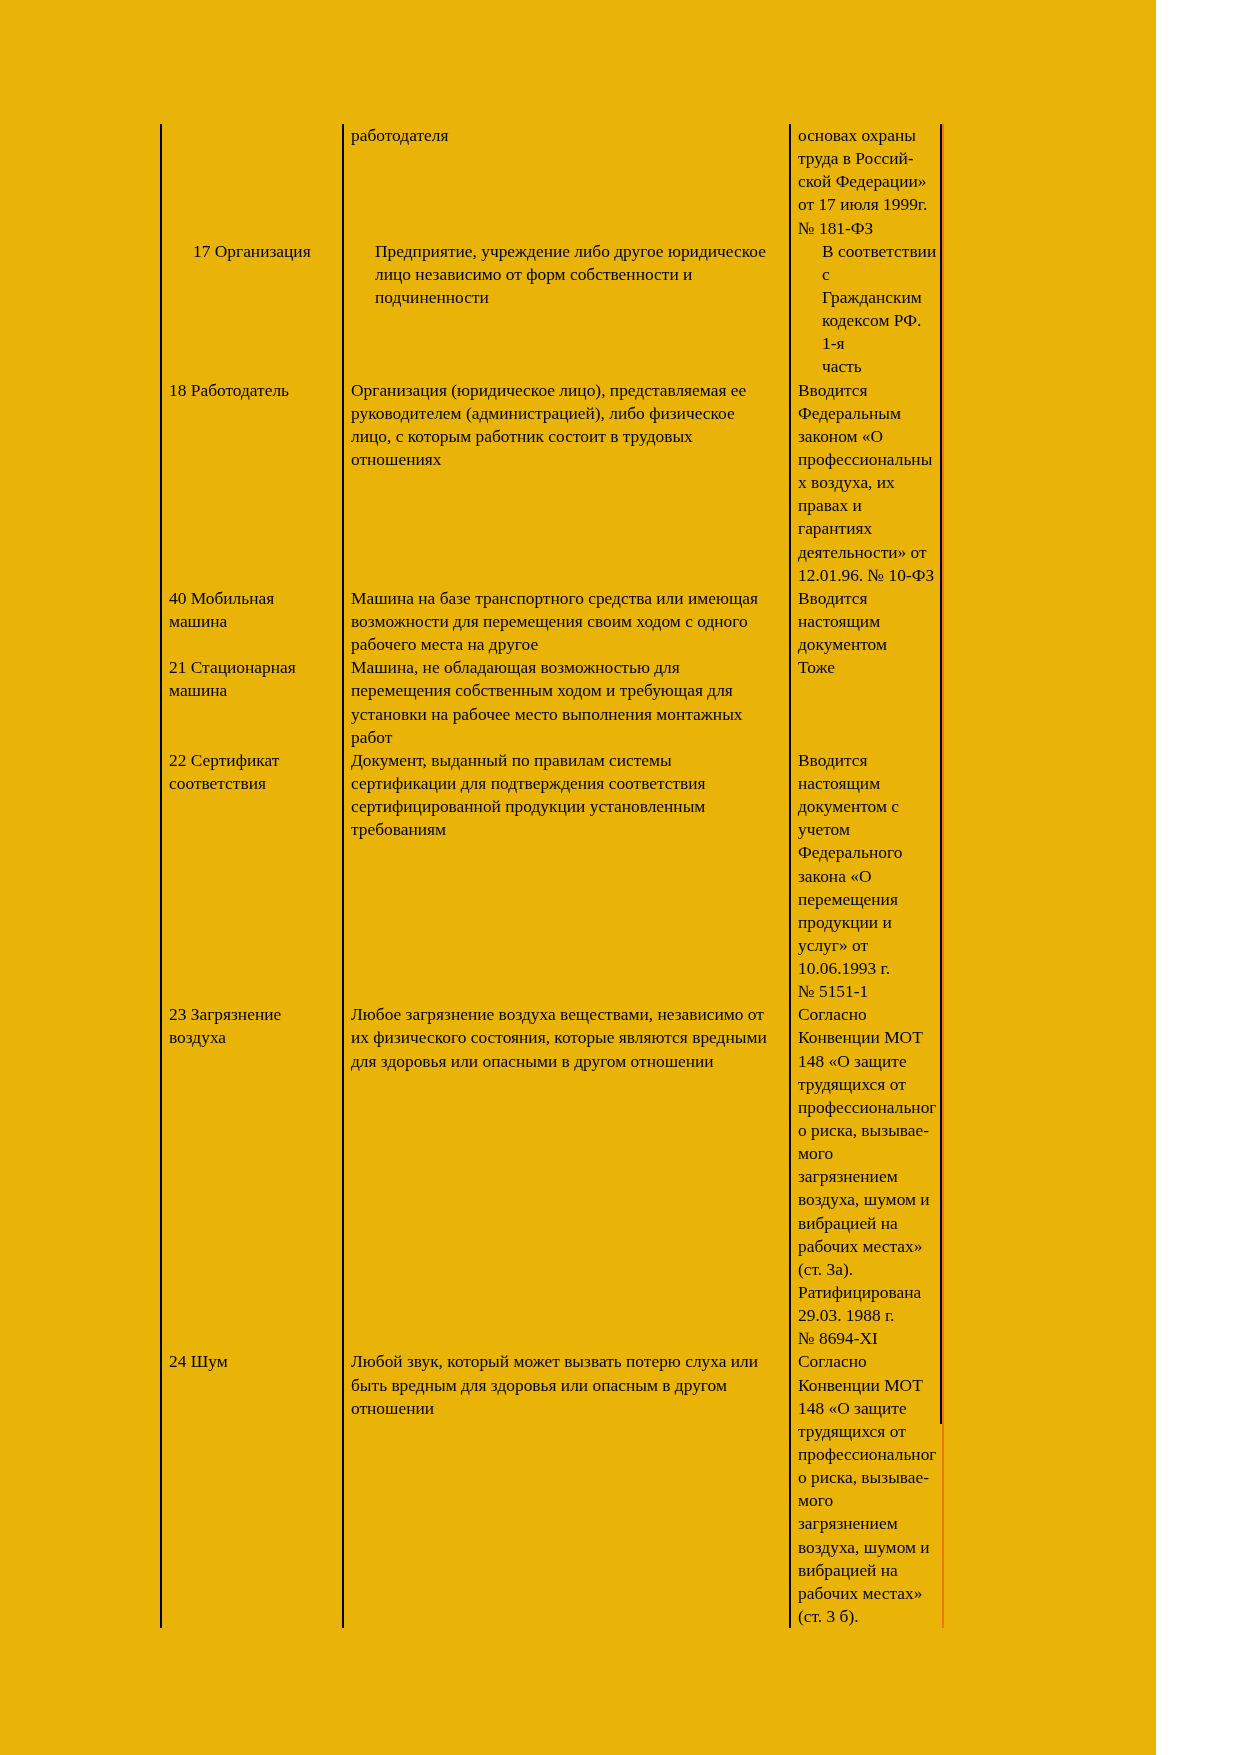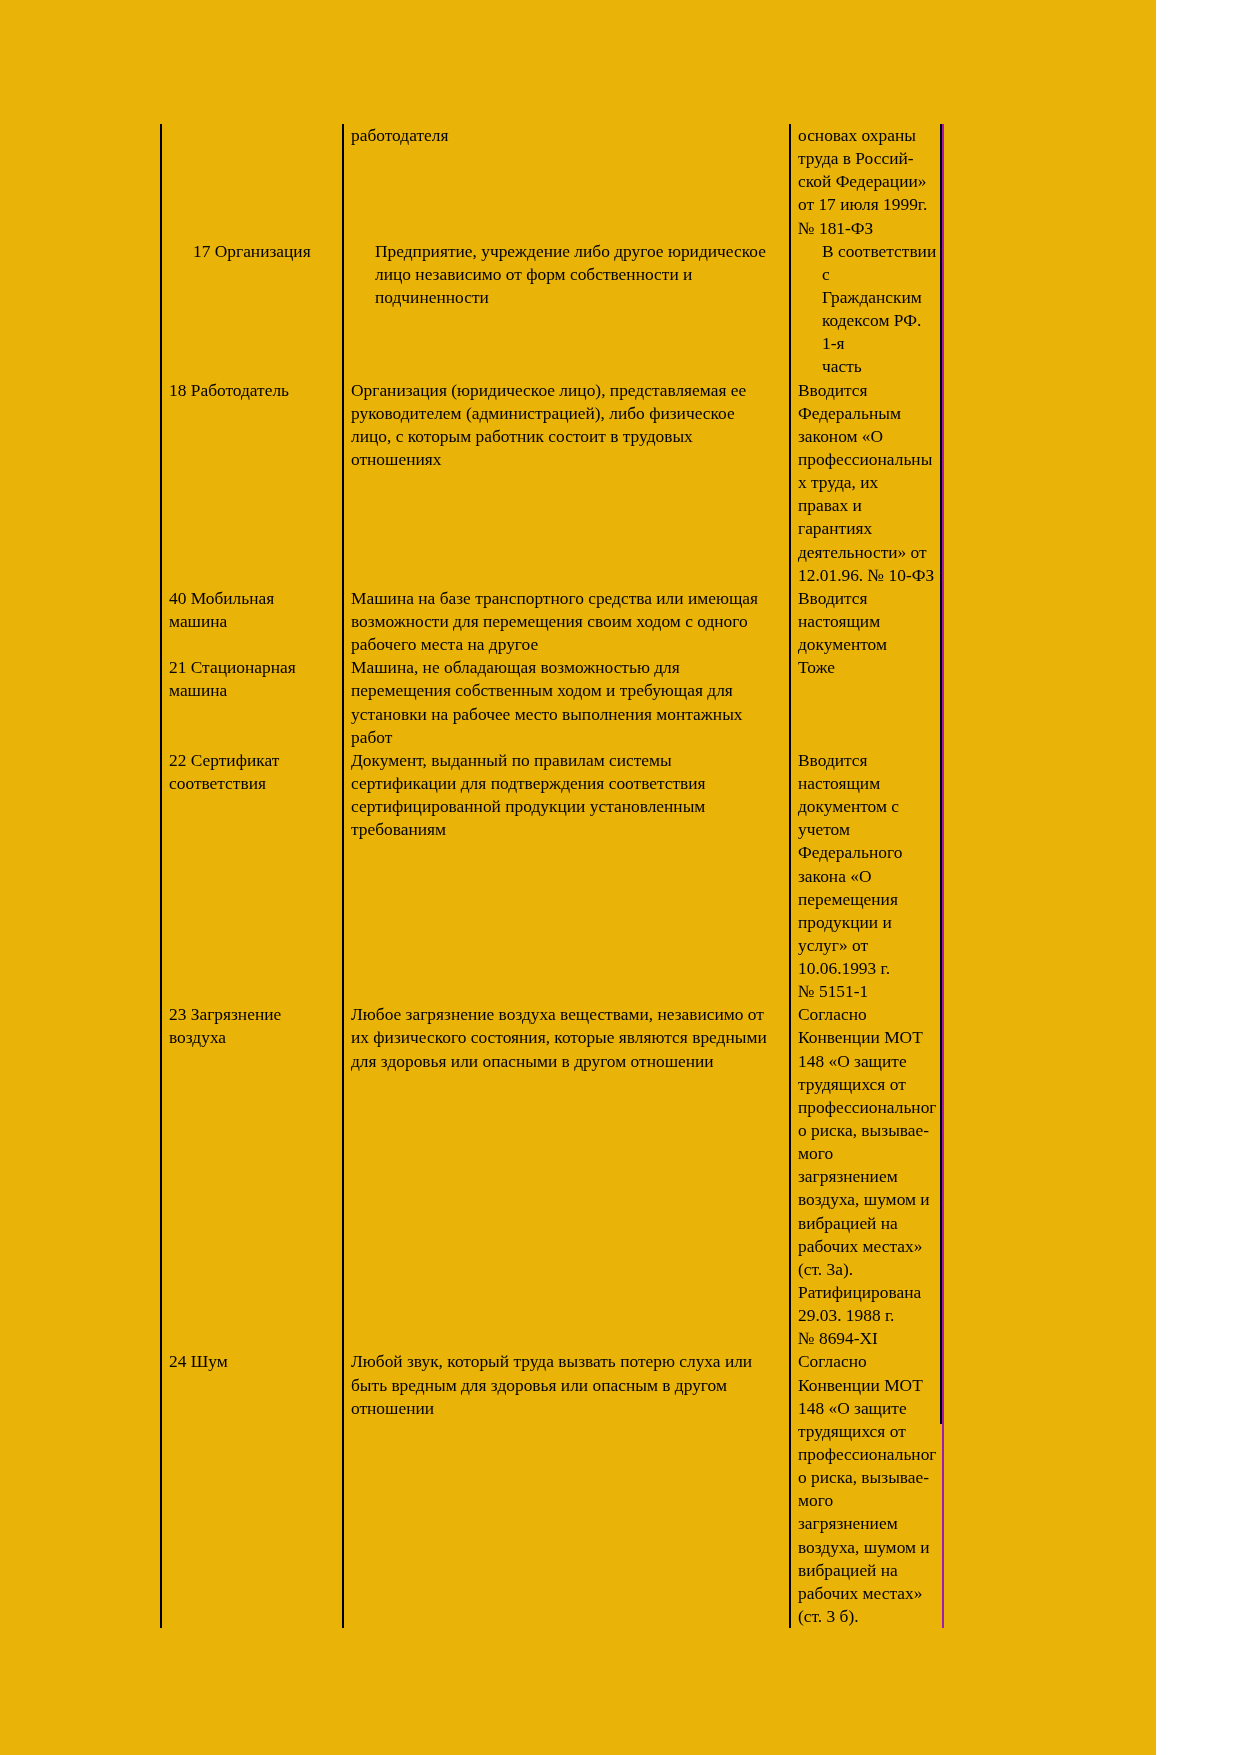--- a/index.html
+++ b/index.html
@@ -41,21 +41,21 @@
     font-size: 17.4px;
     line-height: 1.33;
   }
 
   table.terms-table col.col-term   { width: 182px; }
   table.terms-table col.col-def    { width: 447px; }
   table.terms-table col.col-source { width: 153px; }
 
   table.terms-table td {
     border-left: 2px solid #000000;
-    border-right: 2px solid #a21caf;
+    border-right: 2px solid #f97316;
     padding: 0 5px 0 7px;
     vertical-align: top;
     word-wrap: break-word;
     overflow-wrap: break-word;
     hyphens: manual;
   }
 
   
   table.terms-table td + td {
     border-left: 2px solid #000000;
@@ -147,21 +147,21 @@
               <span class="line">Организация (юридическое лицо), представляемая ее</span>
               <span class="line">руководителем (администрацией), либо физическое</span>
               <span class="line">лицо, с которым работник состоит в трудовых</span>
               <span class="line">отношениях</span>
             </td>
           <td class="cell-source">
               <span class="line">Вводится</span>
               <span class="line">Федеральным</span>
               <span class="line">законом «О</span>
               <span class="line">профессиональны</span>
-              <span class="line">х труда, их</span>
+              <span class="line">х воздуха, их</span>
               <span class="line">правах и</span>
               <span class="line">гарантиях</span>
               <span class="line">деятельности» от</span>
               <span class="line">12.01.96. № 10-ФЗ</span>
             </td>
         </tr>
         <tr class="r-20">
           <td class="cell-term">
               <span class="line">40 Мобильная</span>
               <span class="line">машина</span>
@@ -242,21 +242,21 @@
               <span class="line">Ратифицирована</span>
               <span class="line">29.03. 1988 г.</span>
               <span class="line">№ 8694-XI</span>
             </td>
         </tr>
         <tr class="r-24">
           <td class="cell-term">
               <span class="line">24 Шум</span>
             </td>
           <td class="cell-def">
-              <span class="line">Любой звук, который труда вызвать потерю слуха или</span>
+              <span class="line">Любой звук, который может вызвать потерю слуха или</span>
               <span class="line">быть вредным для здоровья или опасным в другом</span>
               <span class="line">отношении</span>
             </td>
           <td class="cell-source">
               <span class="line">Согласно</span>
               <span class="line">Конвенции МОТ</span>
               <span class="line">148 «О защите</span>
               <span class="line">трудящихся от</span>
               <span class="line">профессиональног</span>
               <span class="line">о риска, вызывае-</span>

